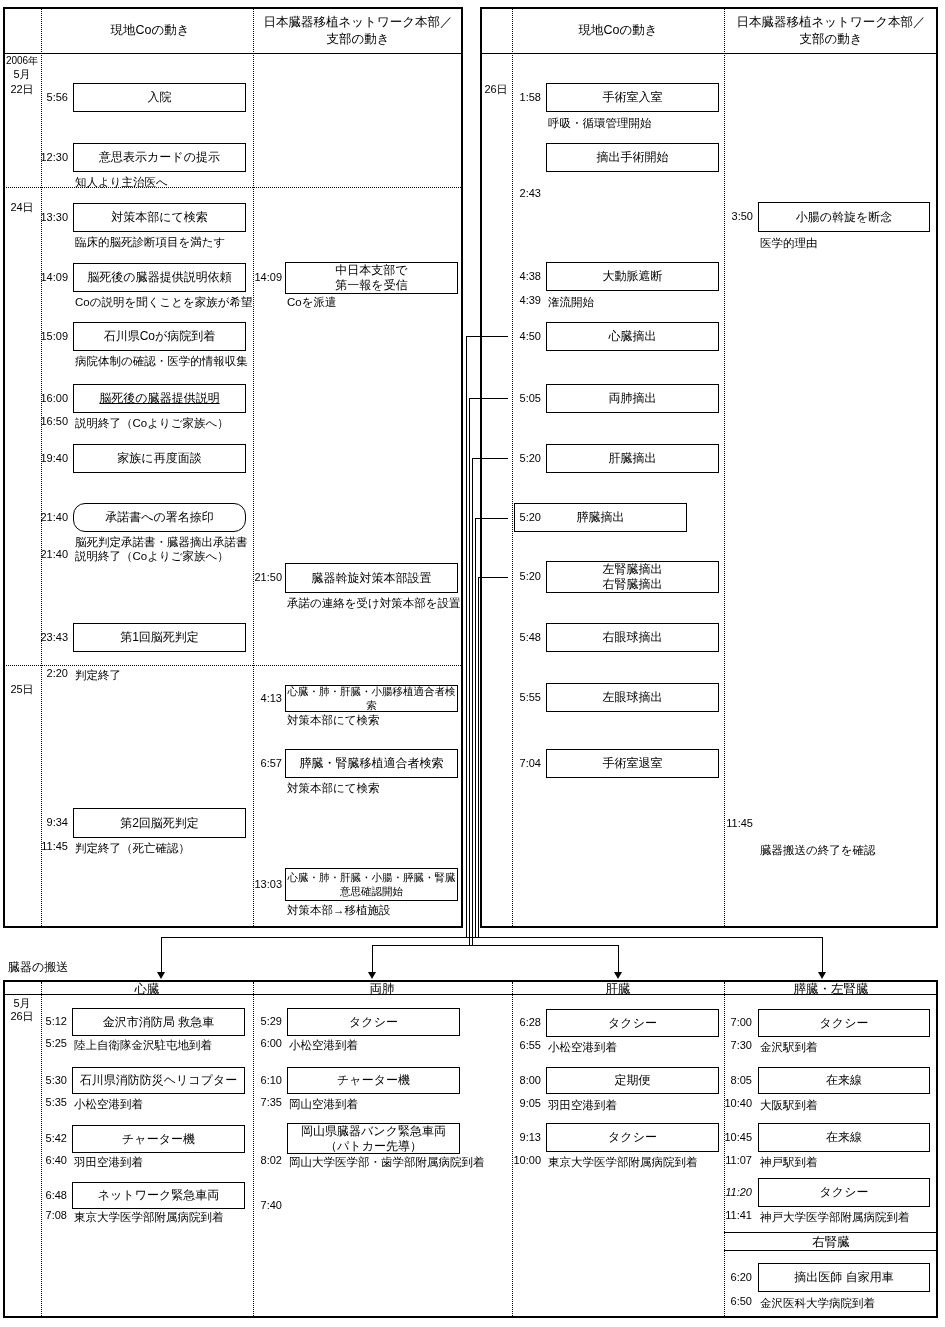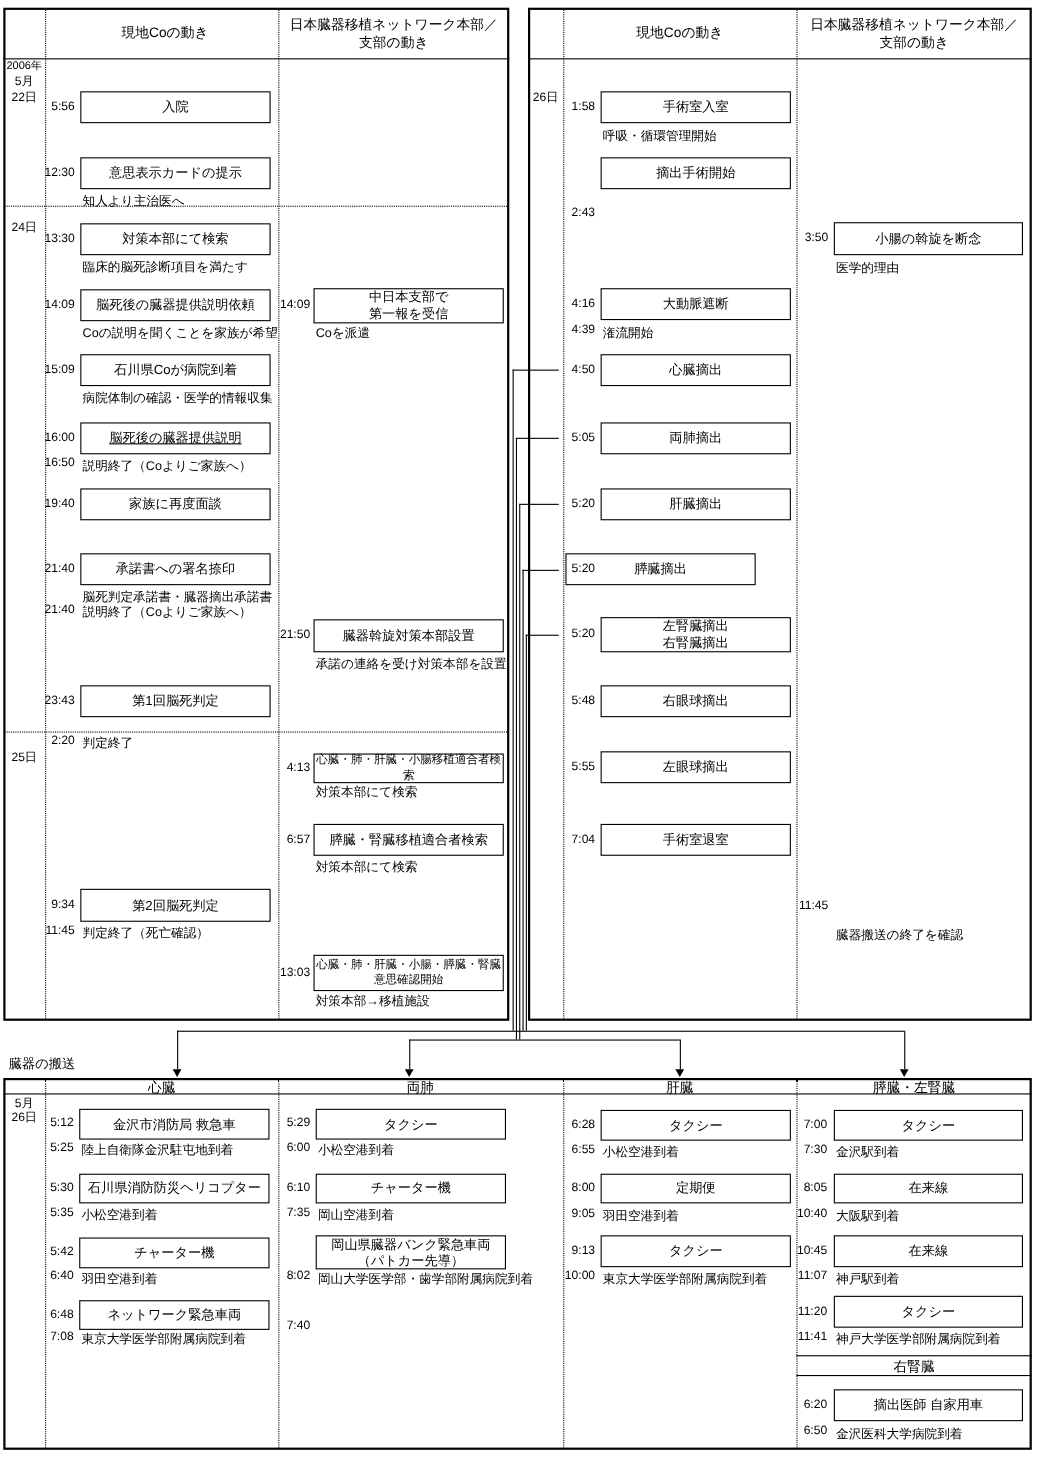--- a/index.html
+++ b/index.html
@@ -58,21 +58,21 @@
     <div class="note" style="left: 75px; top: 295px;">Coの説明を聞くことを家族が希望</div>
     <div class="evbox" style="left: 73px; top: 322px; width: 173px; height: 29px; font-size: 12px;">石川県Coが病院到着</div>
     <div class="time" style="left: 20px; top: 329.5px; width: 48px;">15:09</div>
     <div class="note" style="left: 75px; top: 354px;">病院体制の確認・医学的情報収集</div>
     <div class="evbox" style="left: 73px; top: 384px; width: 173px; height: 29px; font-size: 12px; text-decoration: underline;">脳死後の臓器提供説明</div>
     <div class="time" style="left: 20px; top: 391.5px; width: 48px;">16:00</div>
     <div class="time" style="left: 20px; top: 415px; width: 48px;">16:50</div>
     <div class="note" style="left: 75px; top: 416px;">説明終了（Coよりご家族へ）</div>
     <div class="evbox" style="left: 73px; top: 444px; width: 173px; height: 29px; font-size: 12px;">家族に再度面談</div>
     <div class="time" style="left: 20px; top: 451.5px; width: 48px;">19:40</div>
-    <div class="evbox" style="left: 73px; top: 503px; width: 173px; height: 29px; font-size: 12px;">承諾書への署名捺印</div>
+    <div class="evbox" style="left: 73px; top: 503px; width: 173px; height: 29px; font-size: 12px; border-radius: 12px;">承諾書への署名捺印</div>
     <div class="time" style="left: 20px; top: 510.5px; width: 48px;">21:40</div>
     <div class="note" style="left: 75px; top: 535px;">脳死判定承諾書・臓器摘出承諾書</div>
     <div class="time" style="left: 20px; top: 548px; width: 48px;">21:40</div>
     <div class="note" style="left: 75px; top: 549px;">説明終了（Coよりご家族へ）</div>
     <div class="evbox" style="left: 73px; top: 623px; width: 173px; height: 29px; font-size: 12px;">第1回脳死判定</div>
     <div class="time" style="left: 20px; top: 630.5px; width: 48px;">23:43</div>
     <div class="time" style="left: 20px; top: 667px; width: 48px;">2:20</div>
     <div class="note" style="left: 75px; top: 668px;">判定終了</div>
     <div class="evbox" style="left: 73px; top: 808px; width: 173px; height: 30px; font-size: 12px;">第2回脳死判定</div>
     <div class="time" style="left: 20px; top: 816px; width: 48px;">9:34</div>
@@ -99,21 +99,21 @@
     <div class="vdot" style="left: 512px; top: 9px; height: 917px;"></div>
     <div class="vdot" style="left: 724px; top: 9px; height: 917px;"></div>
     <div class="hsolid" style="left: 480px; top: 53px; width: 458px;"></div>
     <div class="datelab" style="left: 480px; top: 83px; width: 32px; font-size: 11px;">26日</div>
     <div class="evbox" style="left: 546px; top: 83px; width: 173px; height: 29px; font-size: 12px;">手術室入室</div>
     <div class="time" style="left: 493px; top: 90.5px; width: 48px;">1:58</div>
     <div class="note" style="left: 548px; top: 116px;">呼吸・循環管理開始</div>
     <div class="evbox" style="left: 546px; top: 143px; width: 173px; height: 29px; font-size: 12px;">摘出手術開始</div>
     <div class="time" style="left: 493px; top: 150.5px; width: 48px; margin-top: 36px;">2:43</div>
     <div class="evbox" style="left: 546px; top: 262px; width: 173px; height: 29px; font-size: 12px;">大動脈遮断</div>
-    <div class="time" style="left: 493px; top: 269.5px; width: 48px;">4:16</div>
+    <div class="time" style="left: 493px; top: 269.5px; width: 48px;">4:38</div>
     <div class="time" style="left: 493px; top: 294px; width: 48px;">4:39</div>
     <div class="note" style="left: 548px; top: 295px;">潅流開始</div>
     <div class="evbox" style="left: 546px; top: 322px; width: 173px; height: 29px; font-size: 12px;">心臓摘出</div>
     <div class="time" style="left: 493px; top: 329.5px; width: 48px;">4:50</div>
     <div class="evbox" style="left: 546px; top: 384px; width: 173px; height: 29px; font-size: 12px;">両肺摘出</div>
     <div class="time" style="left: 493px; top: 391.5px; width: 48px;">5:05</div>
     <div class="evbox" style="left: 546px; top: 444px; width: 173px; height: 29px; font-size: 12px;">肝臓摘出</div>
     <div class="time" style="left: 493px; top: 451.5px; width: 48px;">5:20</div>
     <div class="evbox" style="left: 514px; top: 503px; width: 173px; height: 29px; font-size: 12px;">膵臓摘出</div>
     <div class="time" style="left: 493px; top: 510.5px; width: 48px;">5:20</div>
@@ -190,21 +190,21 @@
     <div class="note" style="left: 760px; top: 1040px;">金沢駅到着</div>
     <div class="evbox" style="left: 758px; top: 1067px; width: 172px; height: 27px; font-size: 12px;">在来線</div>
     <div class="time" style="left: 704px; top: 1073.5px; width: 48px;">8:05</div>
     <div class="time" style="left: 704px; top: 1097px; width: 48px;">10:40</div>
     <div class="note" style="left: 760px; top: 1098px;">大阪駅到着</div>
     <div class="evbox" style="left: 758px; top: 1123px; width: 172px; height: 29px; font-size: 12px;">在来線</div>
     <div class="time" style="left: 704px; top: 1130.5px; width: 48px;">10:45</div>
     <div class="time" style="left: 704px; top: 1154px; width: 48px;">11:07</div>
     <div class="note" style="left: 760px; top: 1155px;">神戸駅到着</div>
     <div class="evbox" style="left: 758px; top: 1178px; width: 172px; height: 29px; font-size: 12px;">タクシー</div>
-    <div class="time" style="left: 704px; top: 1185.5px; width: 48px;">11:20</div>
+    <div class="time" style="left: 704px; top: 1185.5px; width: 48px; font-style: italic;">11:20</div>
     <div class="time" style="left: 704px; top: 1209px; width: 48px;">11:41</div>
     <div class="note" style="left: 760px; top: 1210px;">神戸大学医学部附属病院到着</div>
     <div class="rkband" style="left: 724px; top: 1232px; width: 214px; height: 19px;"></div>
     <div class="colhead" style="left: 831px; top: 1234px;">右腎臓</div>
     <div class="evbox" style="left: 758px; top: 1263px; width: 172px; height: 29px; font-size: 12px;">摘出医師 自家用車</div>
     <div class="time" style="left: 704px; top: 1270.5px; width: 48px;">6:20</div>
     <div class="time" style="left: 704px; top: 1295px; width: 48px;">6:50</div>
     <div class="note" style="left: 760px; top: 1296px;">金沢医科大学病院到着</div>
     <div class="hsolid1" style="left: 466px; top: 336px; width: 42px;"></div>
     <div class="vsolid" style="left: 466px; top: 336px; height: 601px;"></div>

